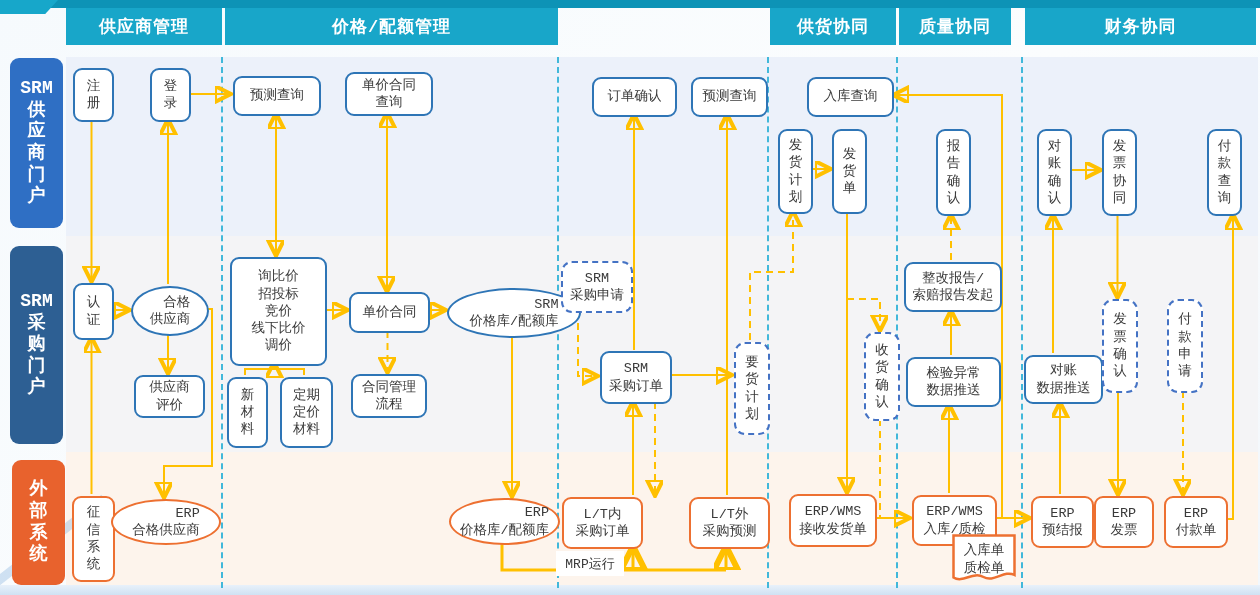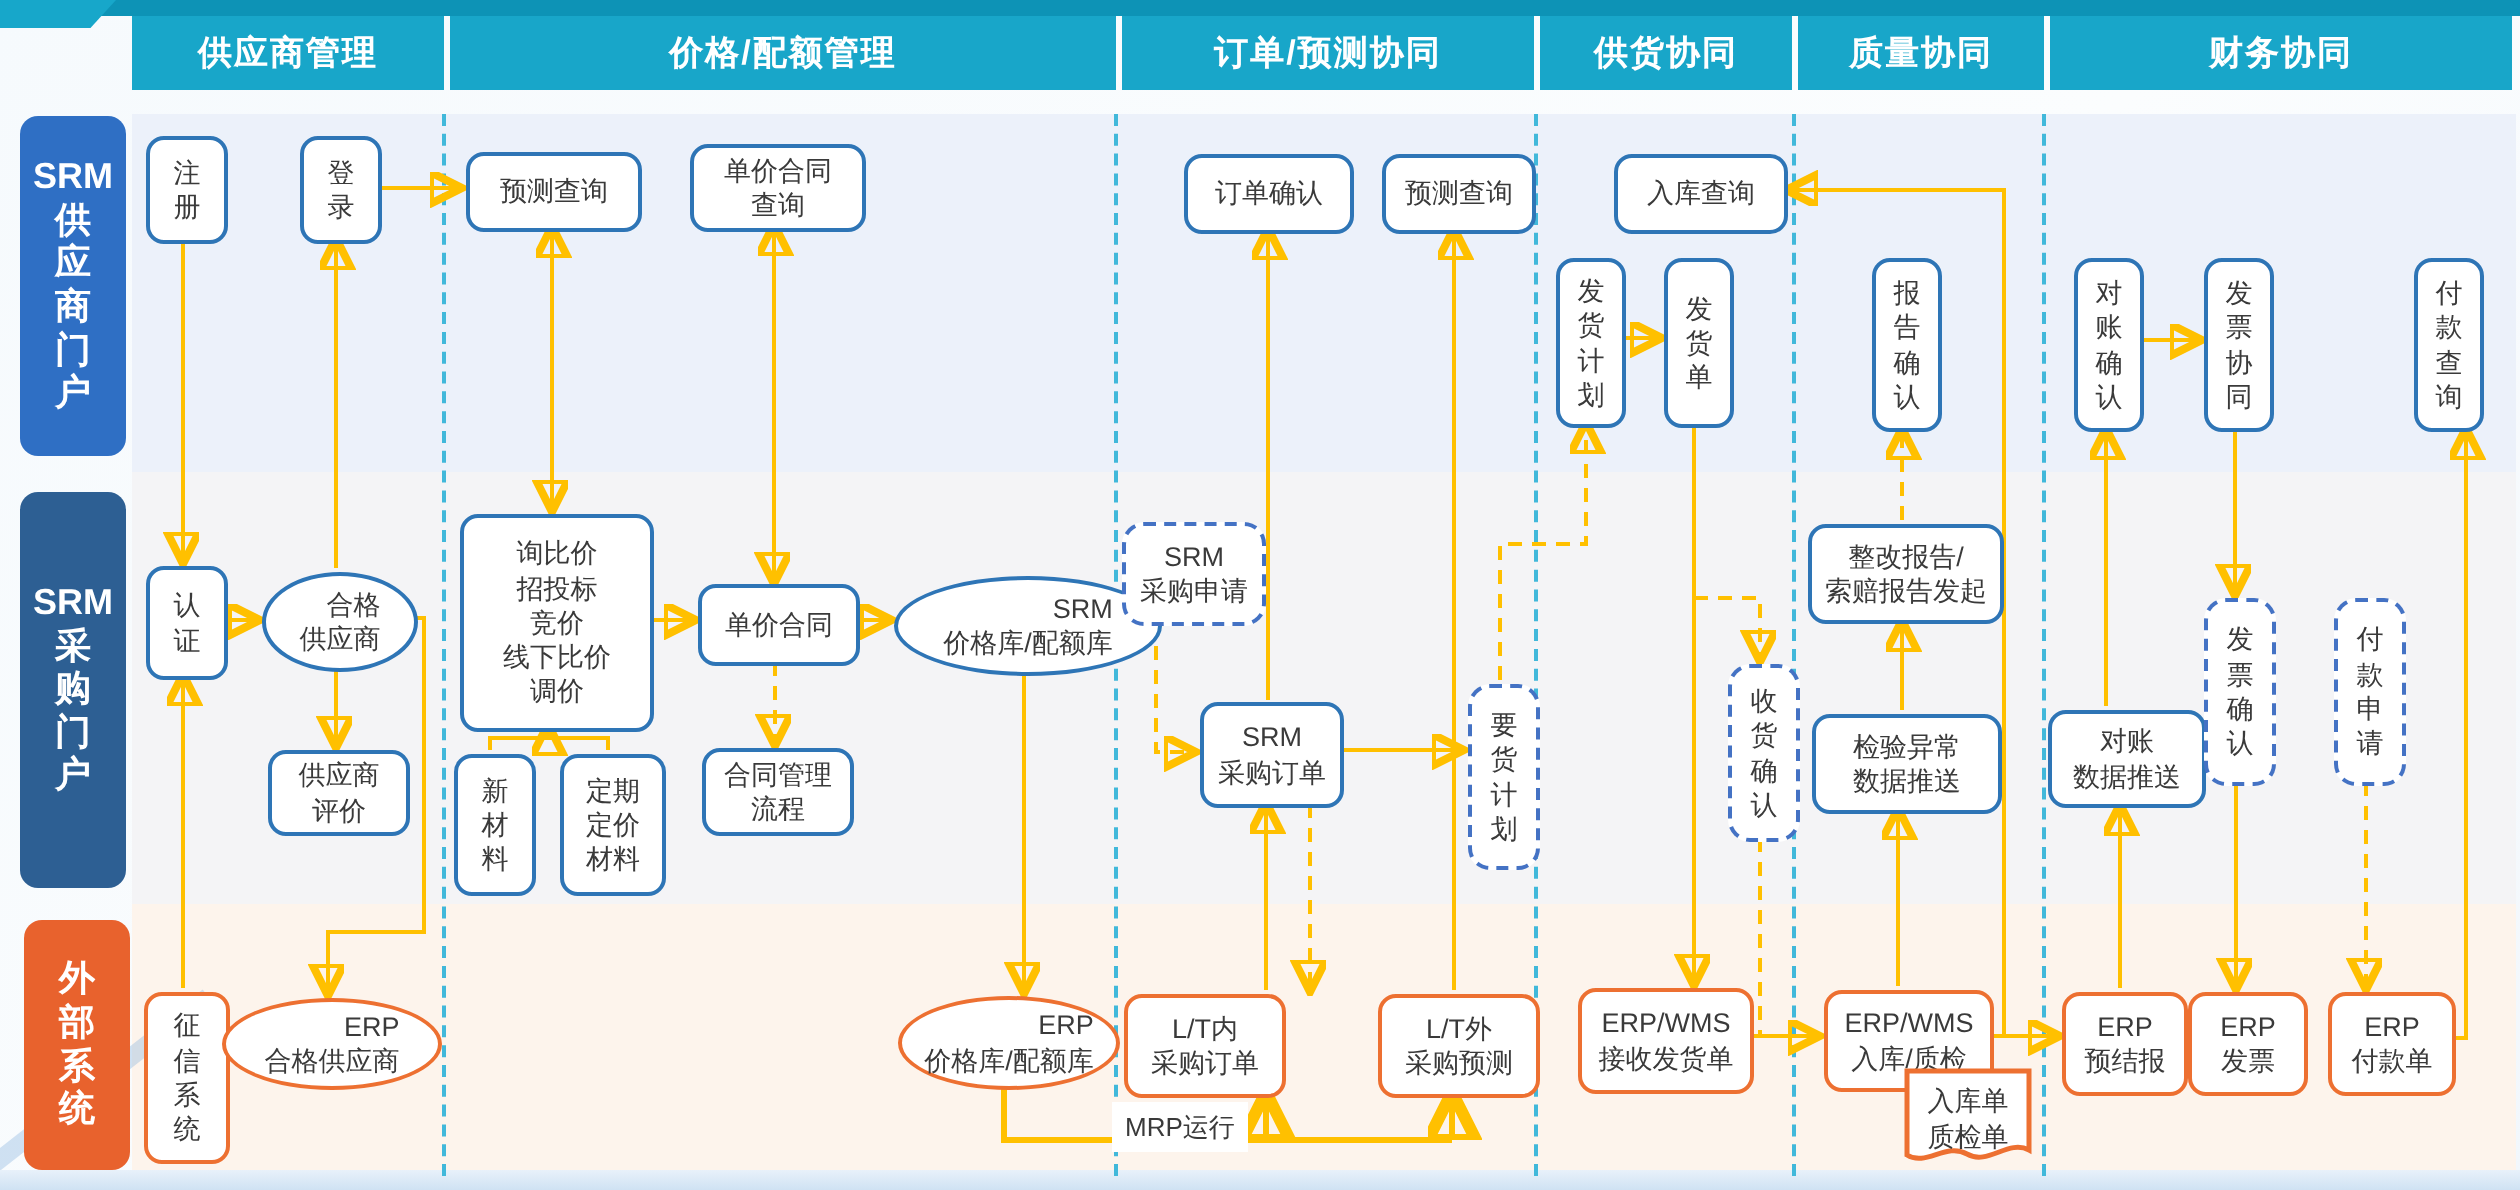--- a/index.html
+++ b/index.html
@@ -1,18 +1,18 @@
 <!DOCTYPE html>
 <html><head>
 <meta charset="utf-8">
 <style>
   html,body{margin:0;padding:0;}
   body{font-family:"Liberation Sans","DejaVu Sans",sans-serif;background:#fff;}
   #canvas{position:relative;width:1260px;height:595px;overflow:hidden;
-          background:linear-gradient(135deg,#f6fafd 0%,#fbfdfe 60%,#f2f7fc 100%);}
+          background:linear-gradient(135deg,#f6fafd 0%,#fbfdfe 60%,#f2f7fc 100%);font-family:Liberation Mono, monospace;}
   
   .band{position:absolute;left:66px;right:2px;z-index:0;}
   .band1{top:57px;height:179px;background:#ECF1FA;}
   .band2{top:236px;height:216px;background:#F4F4F6;}
   .band3{top:452px;height:136px;background:#FDF4EC;}
   
   .topstrip{position:absolute;left:0;top:0;width:1260px;height:8px;background:#0D93B6;z-index:1;}
   .tl-wedge{position:absolute;left:0;top:0;width:58px;height:14px;background:#17A7CA;
             clip-path:polygon(0 0,100% 0,78% 100%,0 100%);z-index:2;}
   .bottomstrip{position:absolute;left:0;top:585px;width:1260px;height:10px;
@@ -54,23 +54,22 @@
   <div class="band band1"></div>
   <div class="band band2"></div>
   <div class="band band3"></div>
   <div class="topstrip"></div>
   <div class="tl-wedge"></div>
   <div class="bl-diag"></div>
   <div class="bottomstrip"></div>
 
   <div class="colhead" style="left:66px;width:156px">供应商管理</div>
   <div class="colhead" style="left:225px;width:333px">价格/配额管理</div>
-  <div class="colhead" style="left:561px;width:206px">订单/预测协同</div>
   <div class="colhead" style="left:770px;width:126px">供货协同</div>
-  <div class="colhead" style="left:899px;width:123px">质量协同</div>
+  <div class="colhead" style="left:899px;width:112px">质量协同</div>
   <div class="colhead" style="left:1025px;width:231px">财务协同</div>
 
   <div class="lane" style="top:58px;height:170px;background:#2F6FC4">SRM
 供
 应
 商
 门
 户</div>
   <div class="lane" style="top:246px;height:198px;background:#2D5F93">SRM
 采

